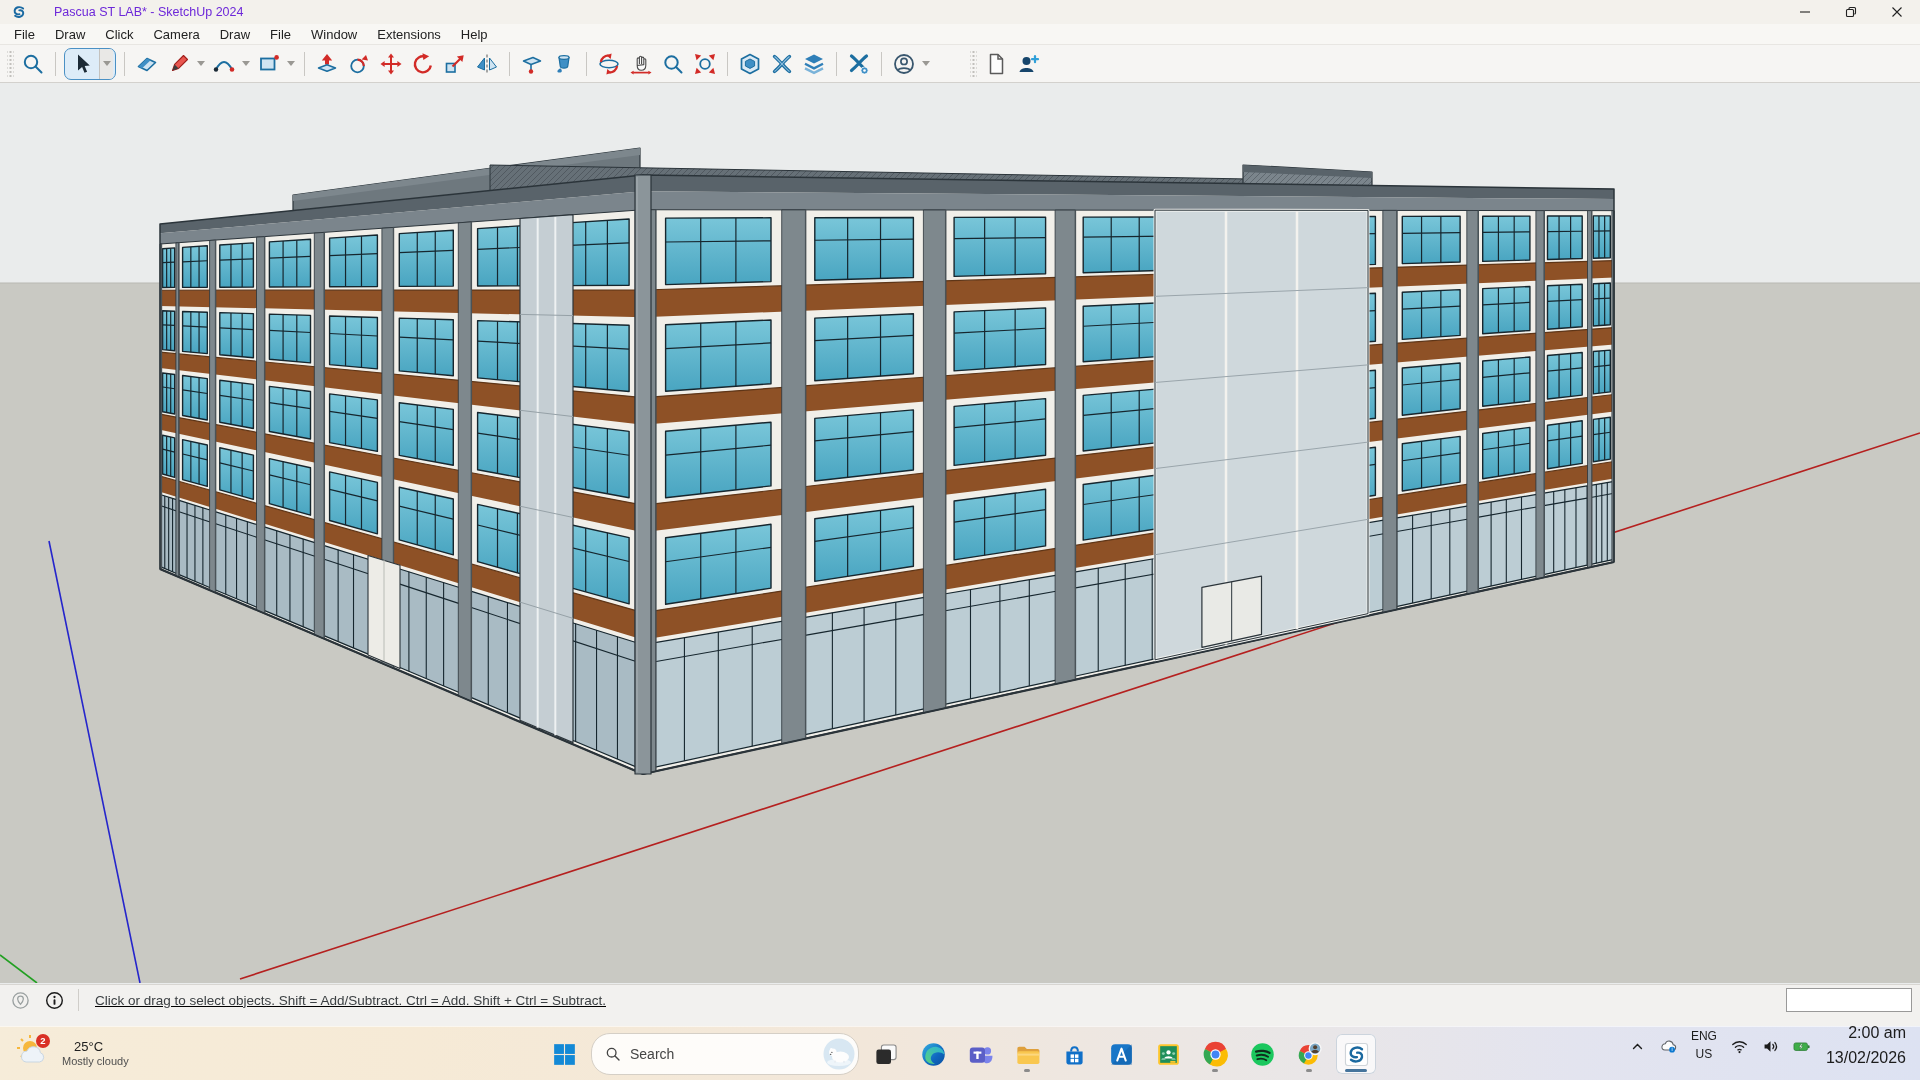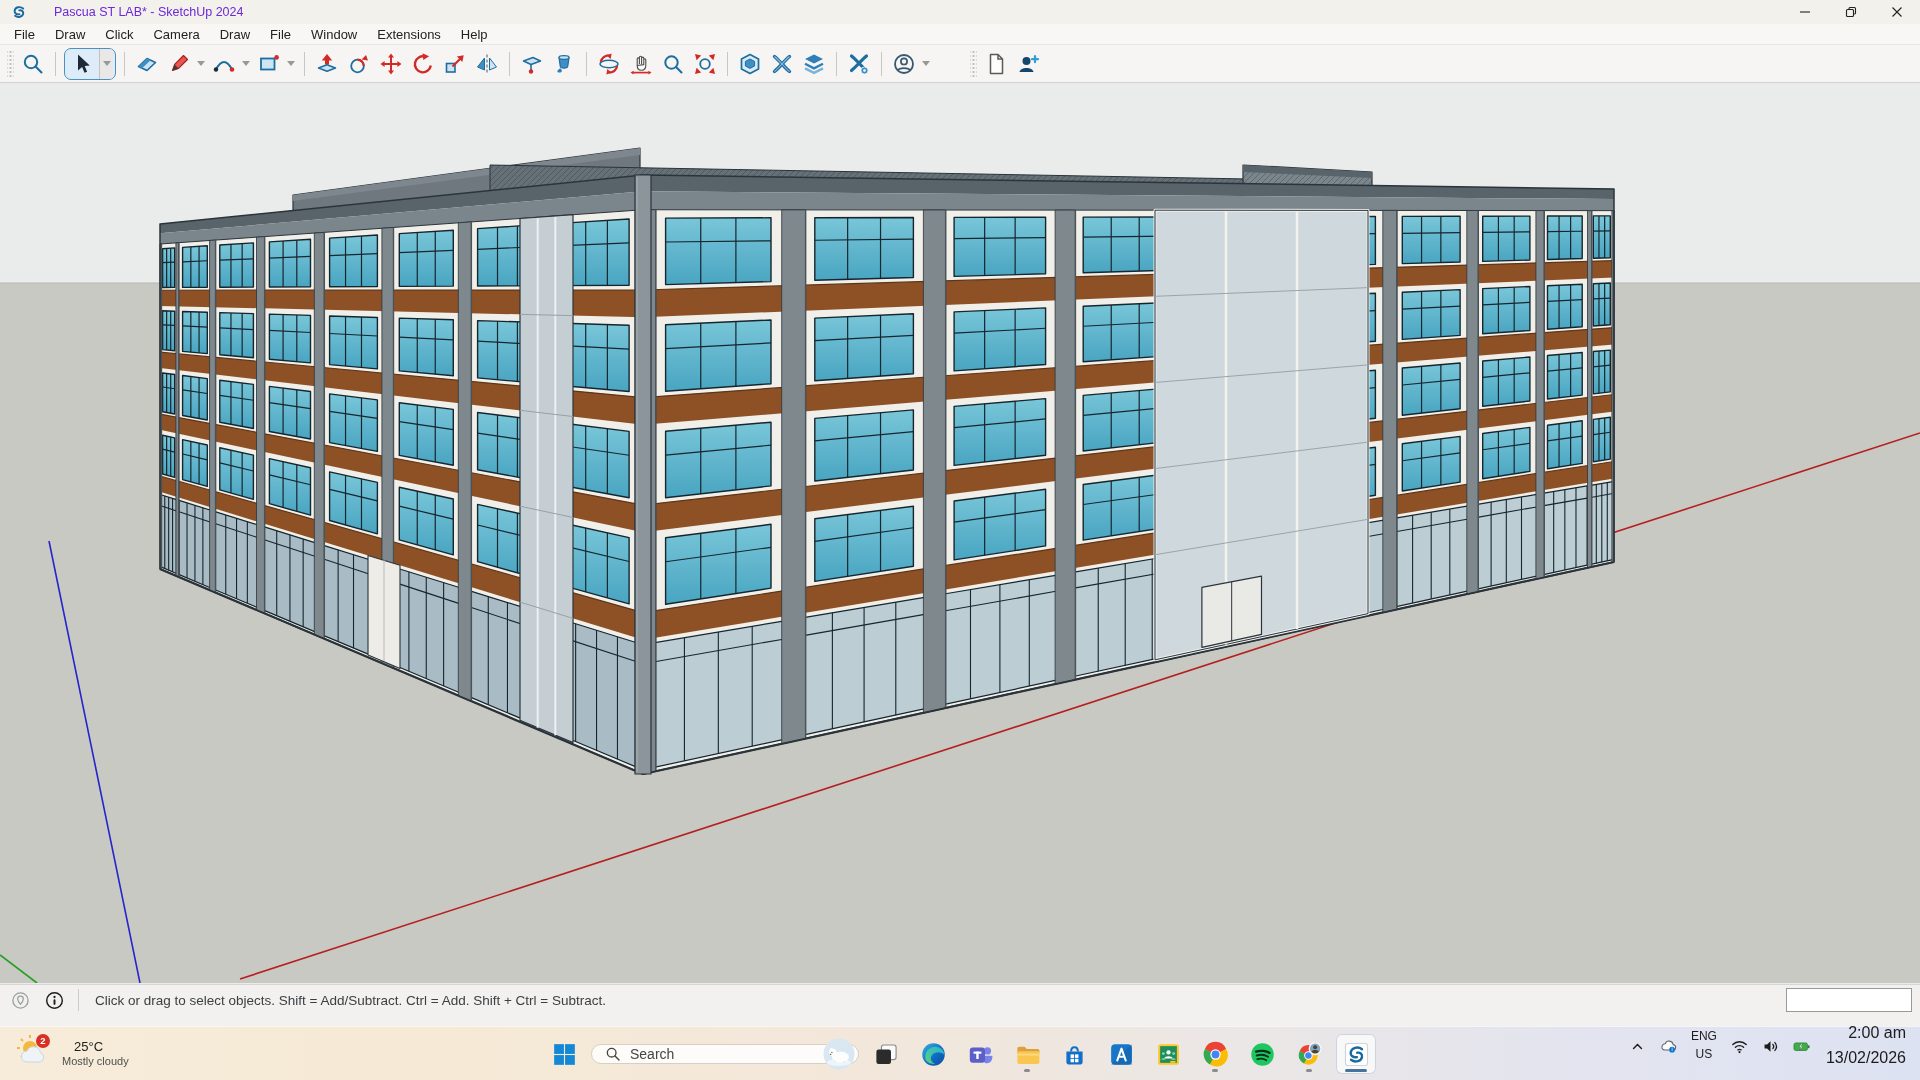--- a/index.html
+++ b/index.html
@@ -31,41 +31,41 @@
   .tb-select-group { display:flex; align-items:stretch; border:1.5px solid #4a90c4; border-radius:7px; background:#ddecf8; overflow:hidden; margin:0 2px; }
   .tb-select-group .tb-btn { border-radius:0; width:32px; }
   .tb-select-group .tb-caret { background:#e9e8e6; border-left:1px solid #c4c2be; width:14px; }
 
   
   .viewport { position:relative; flex:1 1 auto; overflow:hidden; background:#eaecec; }
   .viewport svg { position:absolute; left:0; top:0; }
 
   
   .statusbar { height:42px; background:#f2f1ef; border-top:1px solid #d8d6d2; position:relative; flex:0 0 auto; }
-  .status-row { height:30px; display:flex; align-items:center; padding-left:10px; }
+  .status-row { height:30px; display:flex; align-items:center; padding-left:10px;text-decoration:underline; }
   .status-icon { width:20px; height:20px; display:flex; align-items:center; justify-content:center; margin-right:14px; }
   .status-sep { width:1px; height:22px; background:#cfcdc9; margin-right:16px; }
   .status-text { font-size:13.5px; color:#3c4043; }
   .measure-box { position:absolute; right:8px; top:3px; width:126px; height:24px; background:#fff; border:1px solid #999; font-size:12px; padding:0 6px; font-family:"Liberation Sans",sans-serif; }
 
   
   .taskbar { height:54px; flex:0 0 auto; position:relative;
     background:linear-gradient(90deg,#f6ecd9 0%,#f6ead6 22%,#f2e7da 45%,#ece7e4 62%,#e3e4ef 82%,#dde2f2 100%);
     border-top:1px solid rgba(255,255,255,.6); }
   .tb-weather { position:absolute; left:10px; top:7px; display:flex; align-items:center; gap:8px; height:40px; padding:0 6px; border-radius:6px; }
   .weather-text { display:flex; flex-direction:column; line-height:1.25; }
   .weather-temp { font-size:13px; color:#202020;margin-left:12px; }
   .weather-cond { font-size:11px; color:#4f4f4f; }
   .tb-center { position:absolute; left:50%; top:0; transform:translateX(-50%); height:54px; display:flex; align-items:center; gap:7px; }
   .tb-app { width:40px; height:40px; border-radius:6px; display:flex; align-items:center; justify-content:center; position:relative; }
   .tb-app svg { width:27px; height:27px; display:block; }
   .tb-app .run-dot { position:absolute; bottom:2px; left:50%; transform:translateX(-50%); width:6px; height:3px; border-radius:2px; background:#8b8b8b; }
   .tb-app.active { background:rgba(255,255,255,.72); box-shadow:0 0 0 1px #ccd4dd inset; }
   .tb-app.active .run-dot { width:22px; background:#46749c; }
-  .search-pill { height:20px; width:268px; border-radius:19px; background:rgba(255,255,255,.85); border:1px solid #d5cfc6; display:flex; align-items:center; padding:0 3px 0 13px; gap:9px; }
+  .search-pill { height:42px; width:268px; border-radius:19px; background:rgba(255,255,255,.85); border:1px solid #d5cfc6; display:flex; align-items:center; padding:0 3px 0 13px; gap:9px; }
   .search-pill .search-label { font-size:14px; color:#454545; flex:1 1 auto; }
   .tb-tray { position:absolute; right:6px; top:0; height:54px; display:flex; gap:2px; }
   .tray-btn { height:38px; border-radius:5px; display:flex; align-items:center; justify-content:center; padding:0 5px; gap:4px; }
   .tray-btn svg { width:19px; height:19px; display:block; }
   .lang { display:flex; flex-direction:column; align-items:center; line-height:1.15; font-size:12px; color:#1c1c1c; padding:0 6px; }
   .clock { display:flex; flex-direction:column; align-items:flex-end; line-height:1.3; font-size:16px; color:#1c1c1c; padding:0 8px; }
 </style>
 </head>
 <body>
 

